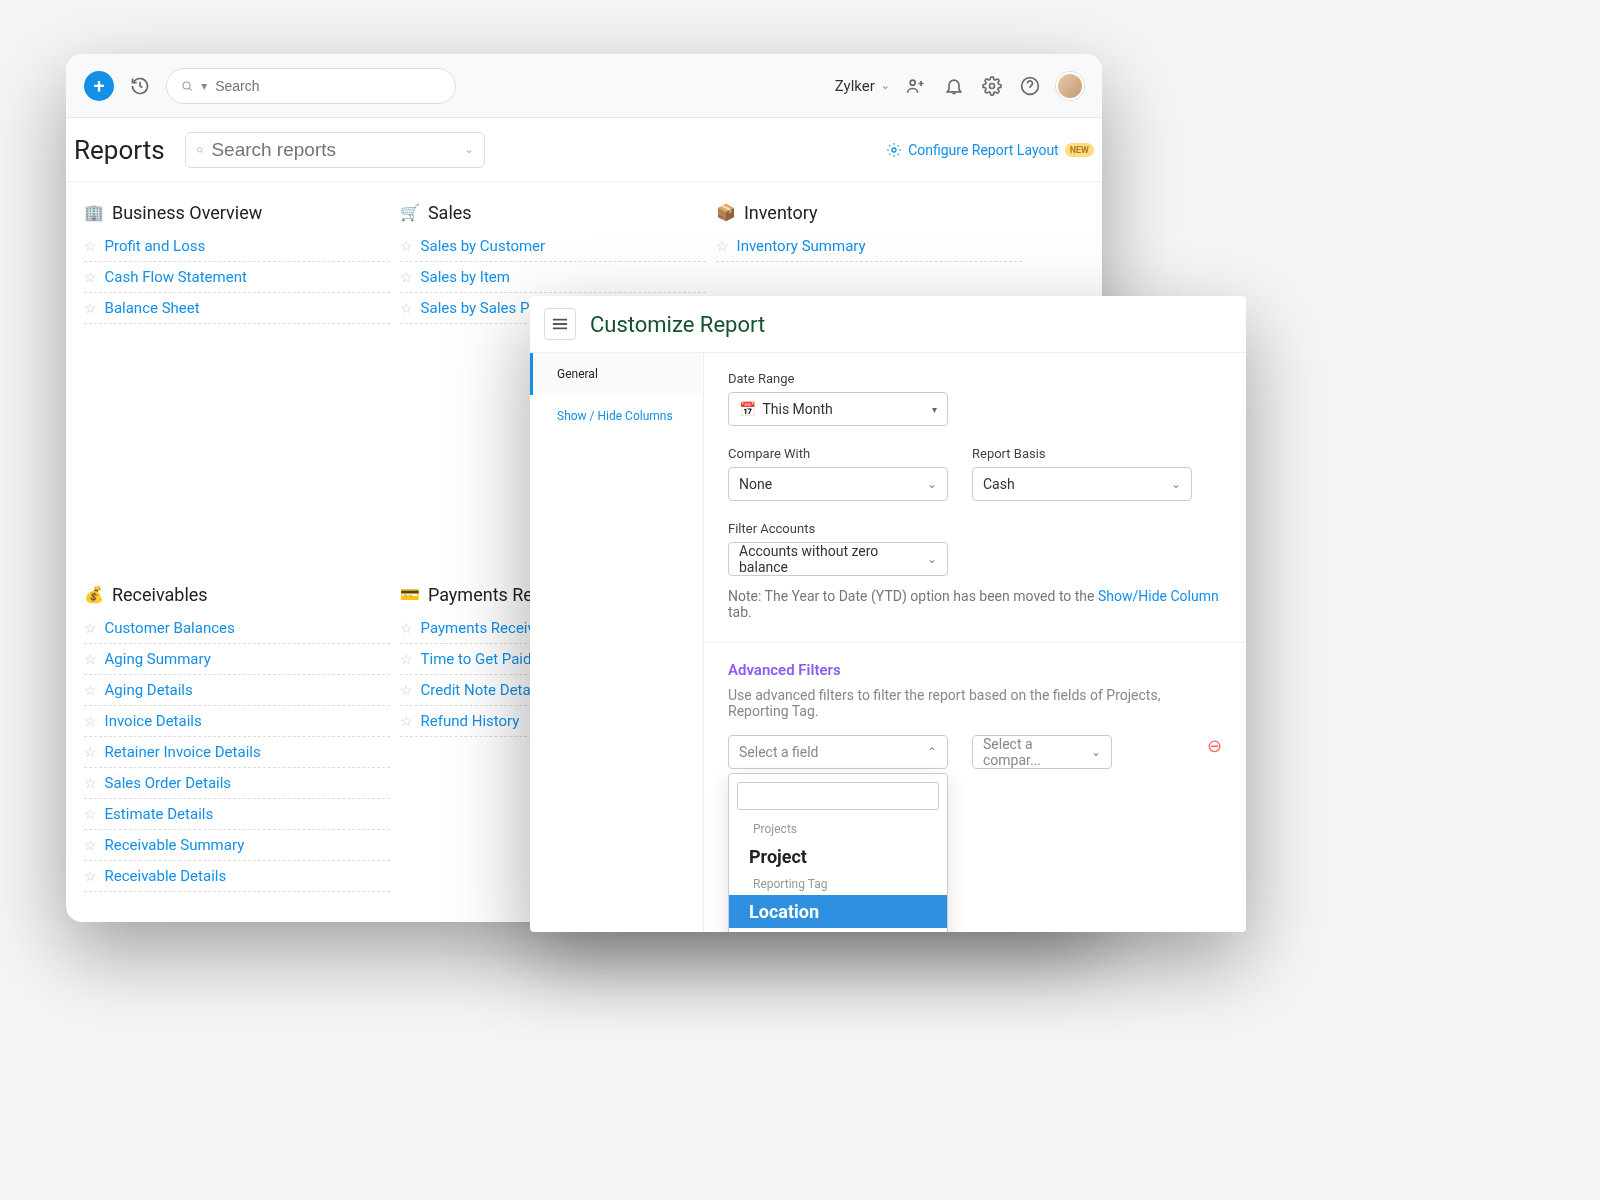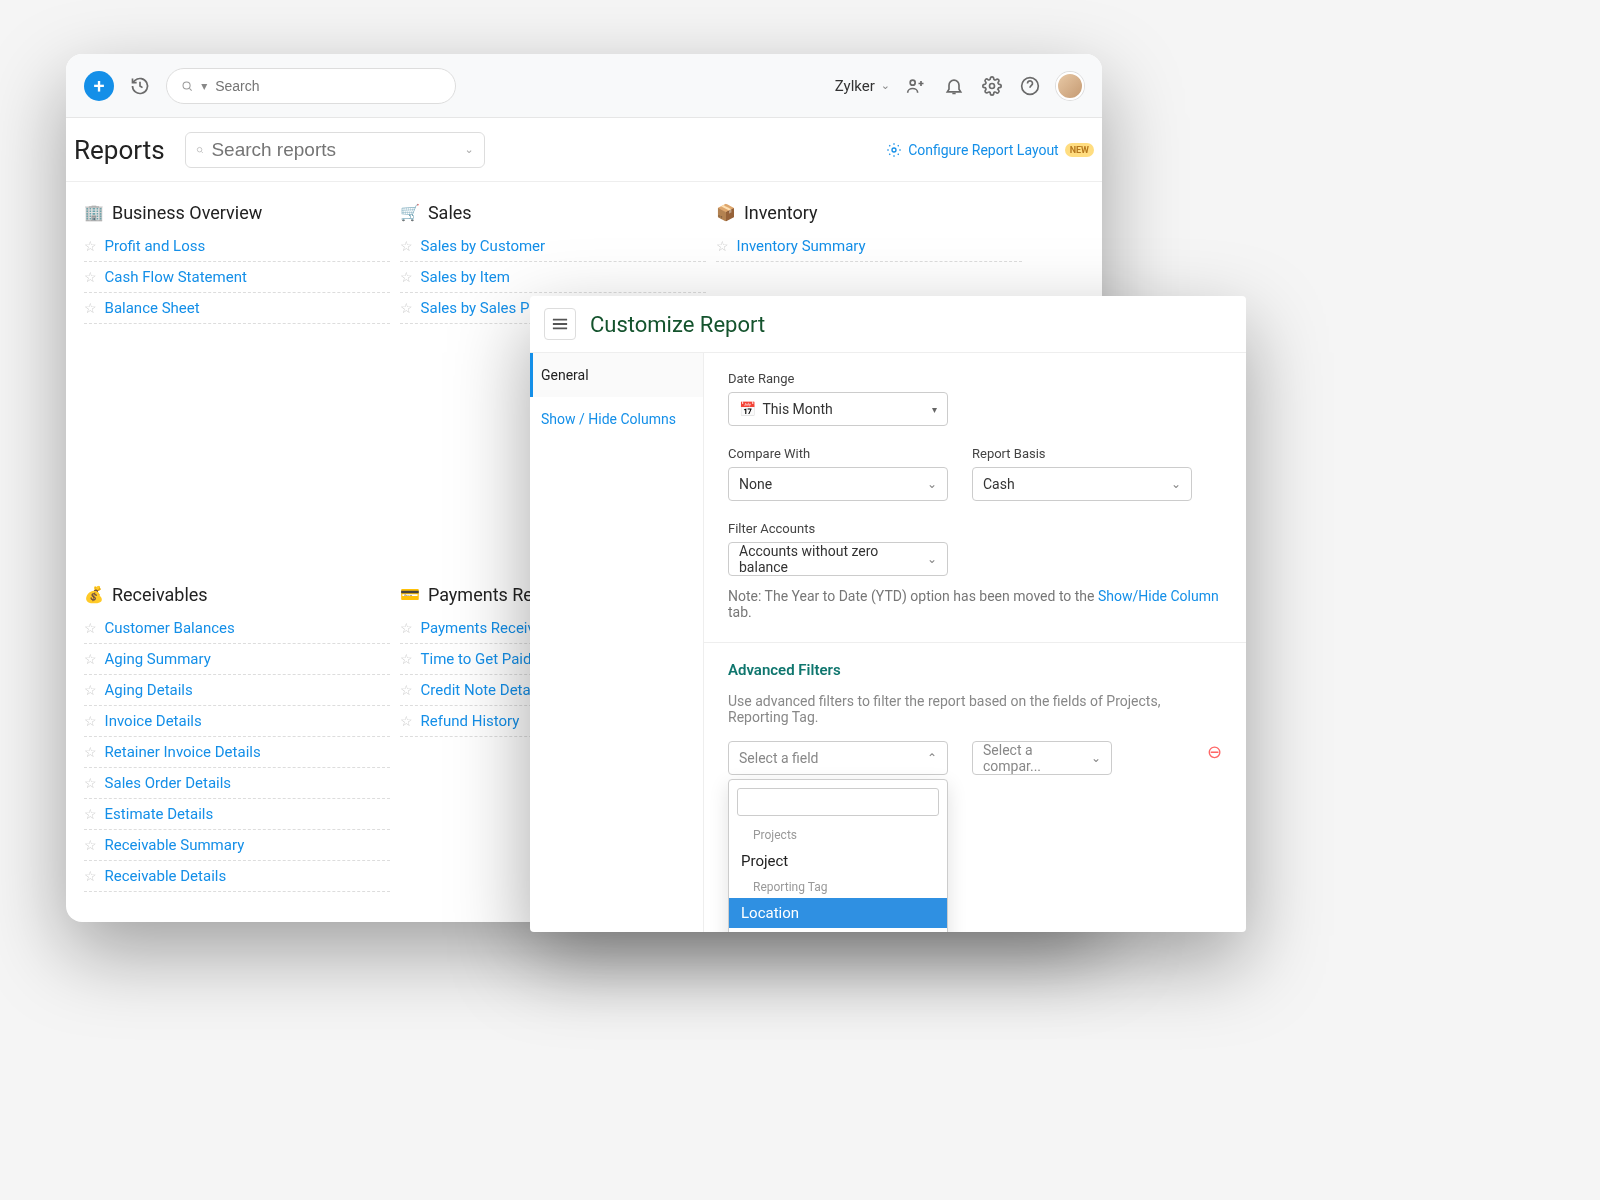--- a/index.html
+++ b/index.html
@@ -26,40 +26,40 @@
   .r-item { display:flex; align-items:center; gap:8px; color:#148fe8; font-size:15px; padding:6px 0; border-bottom:1px dashed #ddd; cursor:pointer;}
   .star { color:#c9c9c9; font-size:14px;}
   .sec-icon { color:#444; font-size:16px;}
   
   .customize { position:absolute; left:490px; top:256px; width:716px; height:636px; background:#fff; border-radius:4px; box-shadow:0 30px 80px rgba(0,0,0,.35); display:flex; flex-direction:column; overflow:hidden;}
   .cust-head { height:56px; display:flex; align-items:center; padding:0 14px; gap:14px;}
   .hamb { width:32px; height:32px; border:1px solid #ddd; border-radius:4px; display:flex;align-items:center;justify-content:center; color:#555; cursor:pointer;}
   .cust-title { font-size:22px; color:#14532d; font-weight:400;}
   .cust-body { flex:1; display:flex; border-top:1px solid #eee;}
   .cust-side { width:174px; border-right:1px solid #eee; display:flex; flex-direction:column;}
-  .side-tab { padding:14px 8px; font-size:14px; color:#555; cursor:pointer; border-left:3px solid transparent;}
+  .side-tab { padding:14px 24px; font-size:12px; color:#555; cursor:pointer; border-left:3px solid transparent;}
   .side-tab.active { color:#222; border-left-color:#148fe8; background:#fafafa;}
   .side-tab.link { color:#148fe8;}
   .cust-main { flex:1; padding:18px 24px; overflow:visible; position:relative;}
   .field-label { font-size:13px; color:#444; margin-bottom:6px; display:block;}
   .select { height:34px; border:1px solid #ccc; border-radius:4px; background:#fff; display:flex; align-items:center; padding:0 10px; font-size:14px; color:#333; justify-content:space-between; cursor:pointer;}
   .sel-wide { width:220px;}
   .row { display:flex; gap:24px; margin-bottom:20px;}
   .note { font-size:14px; color:#777; margin:12px 0 22px;}
   .note a { color:#148fe8; text-decoration:none;}
   .hr { height:1px; background:#eee; margin:0 -24px 18px;}
-  .subhead { font-size:15px; color:#0f766e; font-weight:600; margin-bottom:14px;}
+  .subhead { font-size:15px; color:#8b5cf6; font-weight:600; margin-bottom:8px;}
   .subtext { font-size:14px; color:#888; margin-bottom:16px;}
   .filter-row { display:flex; gap:24px; align-items:flex-start;}
   .remove-icon { margin-left:auto; color:#ff6666; font-size:18px; cursor:pointer;}
   .dropdown { position:absolute; width:220px; border:1px solid #ccc; border-radius:4px; background:#fff; box-shadow:0 6px 20px rgba(0,0,0,.12); margin-top:4px; overflow:hidden;}
   .dd-search { padding:8px;}
   .dd-search input { width:100%; height:28px; border:1px solid #ccc; border-radius:3px; padding:0 8px; font-size:13px;}
   .dd-group { font-size:12px; color:#999; padding:4px 24px;}
-  .dd-item { font-size:15px; color:#222; padding:6px 12px; cursor:pointer;}
+  .dd-item { font-size:18px; color:#222; padding:6px 20px; cursor:pointer;font-weight:bold;}
   .dd-item.selected { background:#2f90e2; color:#fff;}
   svg { display:block; }
   .cal-icon { display:inline-flex; margin-right:6px;}
 </style>
 </head>
 <body>
 
 <div class="stage">
 
   <div class="app-window">

